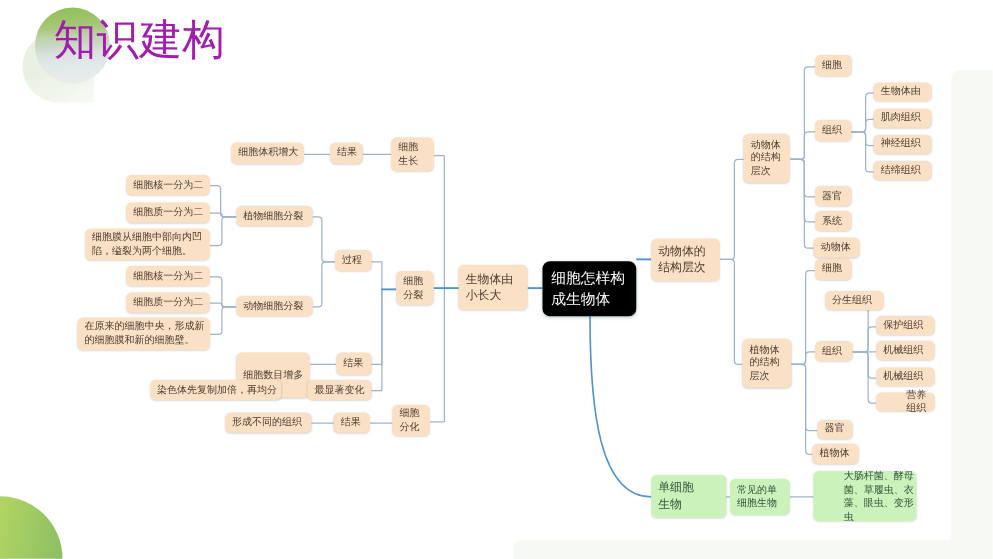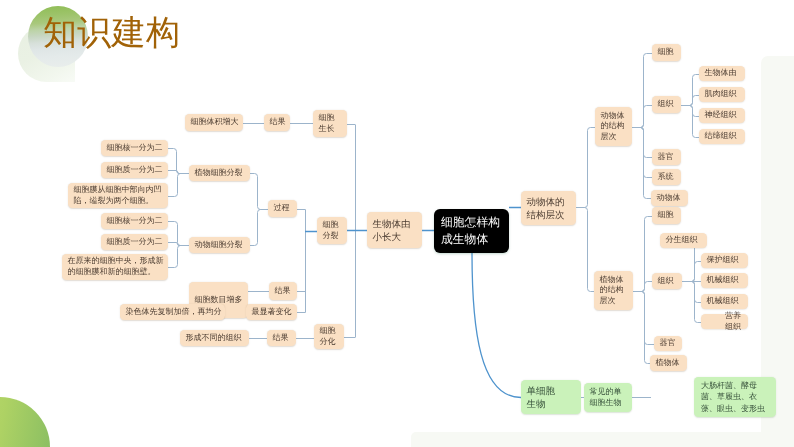--- a/index.html
+++ b/index.html
@@ -12,32 +12,32 @@
   #deco-panel-bottom{position:absolute;left:411px;top:432px;width:383px;height:40px;
       background:#f7f9f4;border-radius:5px 5px 0 0;}
   #deco-circle-title{position:absolute;left:28px;top:6px;width:60px;height:61px;border-radius:50%;
       background:linear-gradient(176deg,#8fbd55 0%,#9cc369 16%,#a9c87d 28%,#bcd3a7 38%,#c8d7c3 48%,#d7e0da 58%,#dfe6e6 68%,#e4eaea 80%,#e9eeec 100%);}
   #deco-leaf-title{position:absolute;left:18px;top:25px;width:57px;height:57px;
       background:linear-gradient(150deg,#e8f0e2 0%,#eaf1e4 45%,#f2f7ee 80%,#f8fbf6 100%);
       border-radius:50% 50% 0 50%;}
   #deco-circle-bottom{position:absolute;left:-50px;top:397px;width:100px;height:100px;border-radius:50%;
       background:linear-gradient(100deg,#bfdd72 0%,#aed264 48%,#86bc62 100%);}
 
-  #title{position:absolute;left:43px;top:16px;font-size:34px;color:#a16207;letter-spacing:0.3px;
+  #title{position:absolute;left:43px;top:16px;font-size:34px;color:#a21caf;letter-spacing:0.3px;
       font-weight:400;white-space:nowrap;line-height:33px;margin:0;}
 
   svg#links{position:absolute;left:0;top:0;width:794px;height:447px;}
 
   .node{position:absolute;box-sizing:border-box;display:flex;align-items:center;
         justify-content:flex-start;text-align:left;border-radius:4.5px;color:#4a3b30;
         font-size:8px;line-height:10.6px;padding:0 0 0 5.5px;white-space:pre-line;
         box-shadow:0 0.5px 1.4px rgba(120,90,60,.22);}
   .orange{background:#fae0c4;}
   .glight{background:#caf2ba;color:#36503a;box-shadow:0 0.5px 1.4px rgba(80,120,70,.2);}
-  .left{padding-left:7px;line-height:11.2px;margin-left:43px;}
+  .left{padding-left:24px;line-height:11.2px;}
   .gmain{background:#000000;color:#ffffff;border-radius:6px;font-size:11.8px;line-height:16.6px;
         box-shadow:0 1px 2.5px rgba(40,110,80,.28);padding-left:7px;}
 </style>
 </head>
 <body>
 <div id="stage">
   <div id="deco-panel-right"></div>
   <div id="deco-panel-bottom"></div>
   <div id="deco-leaf-title"></div>
   <div id="deco-circle-title"></div>

